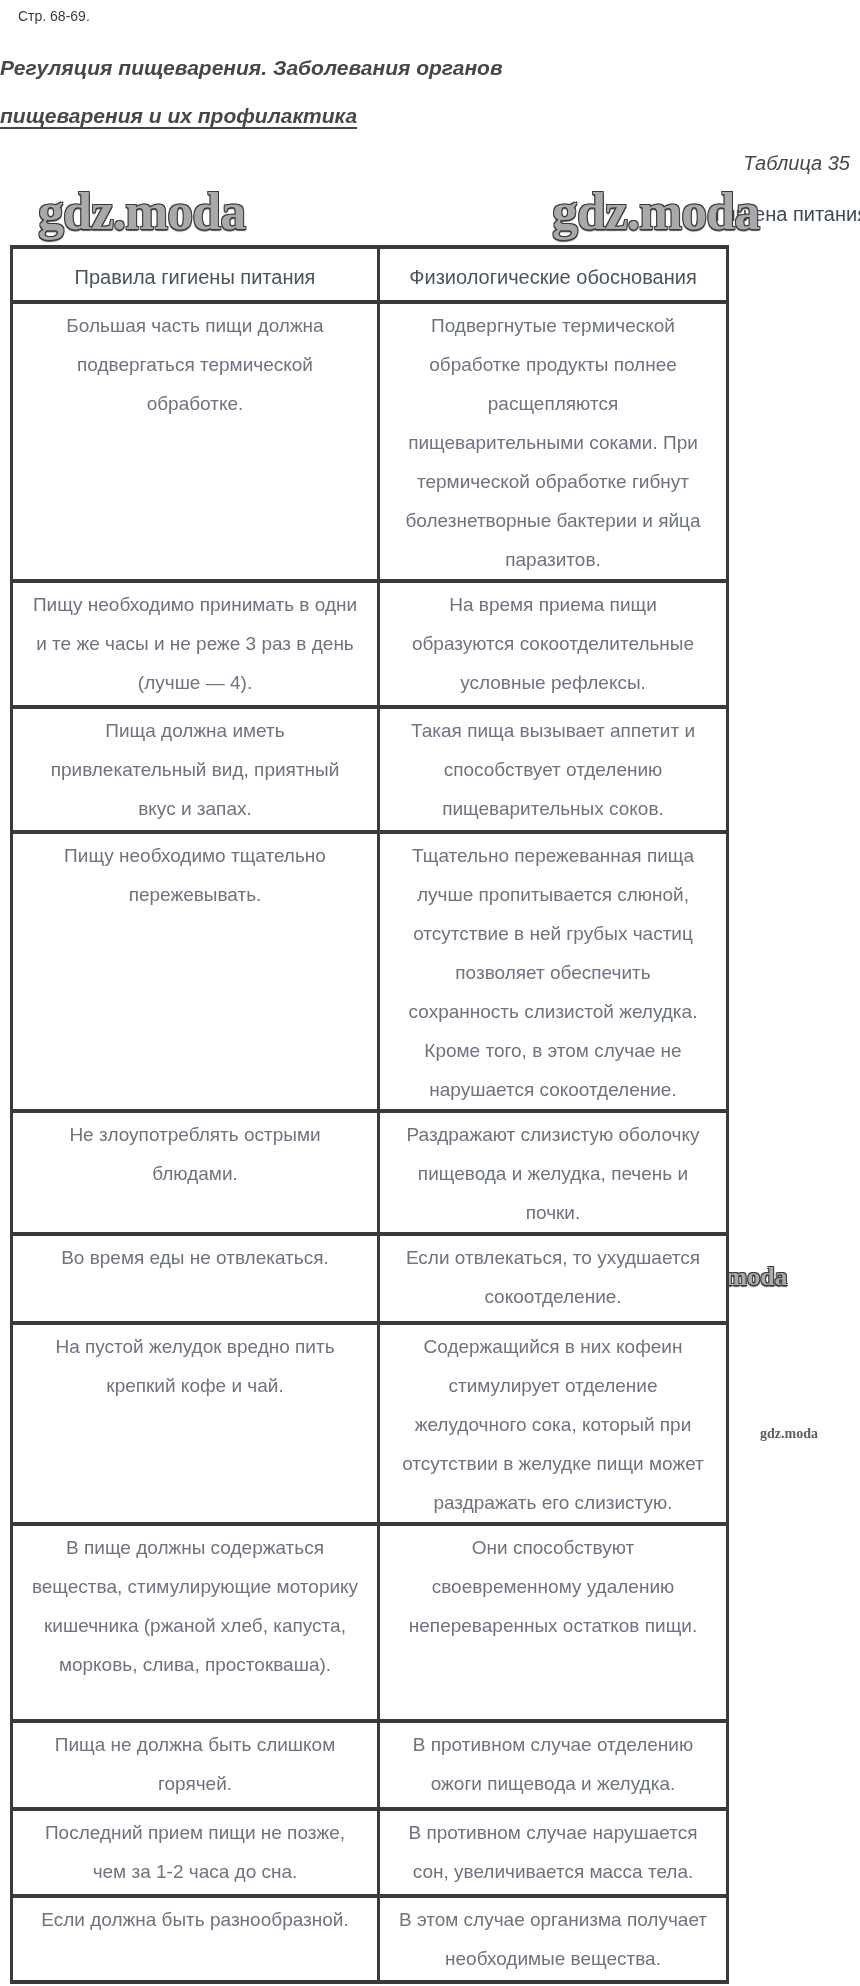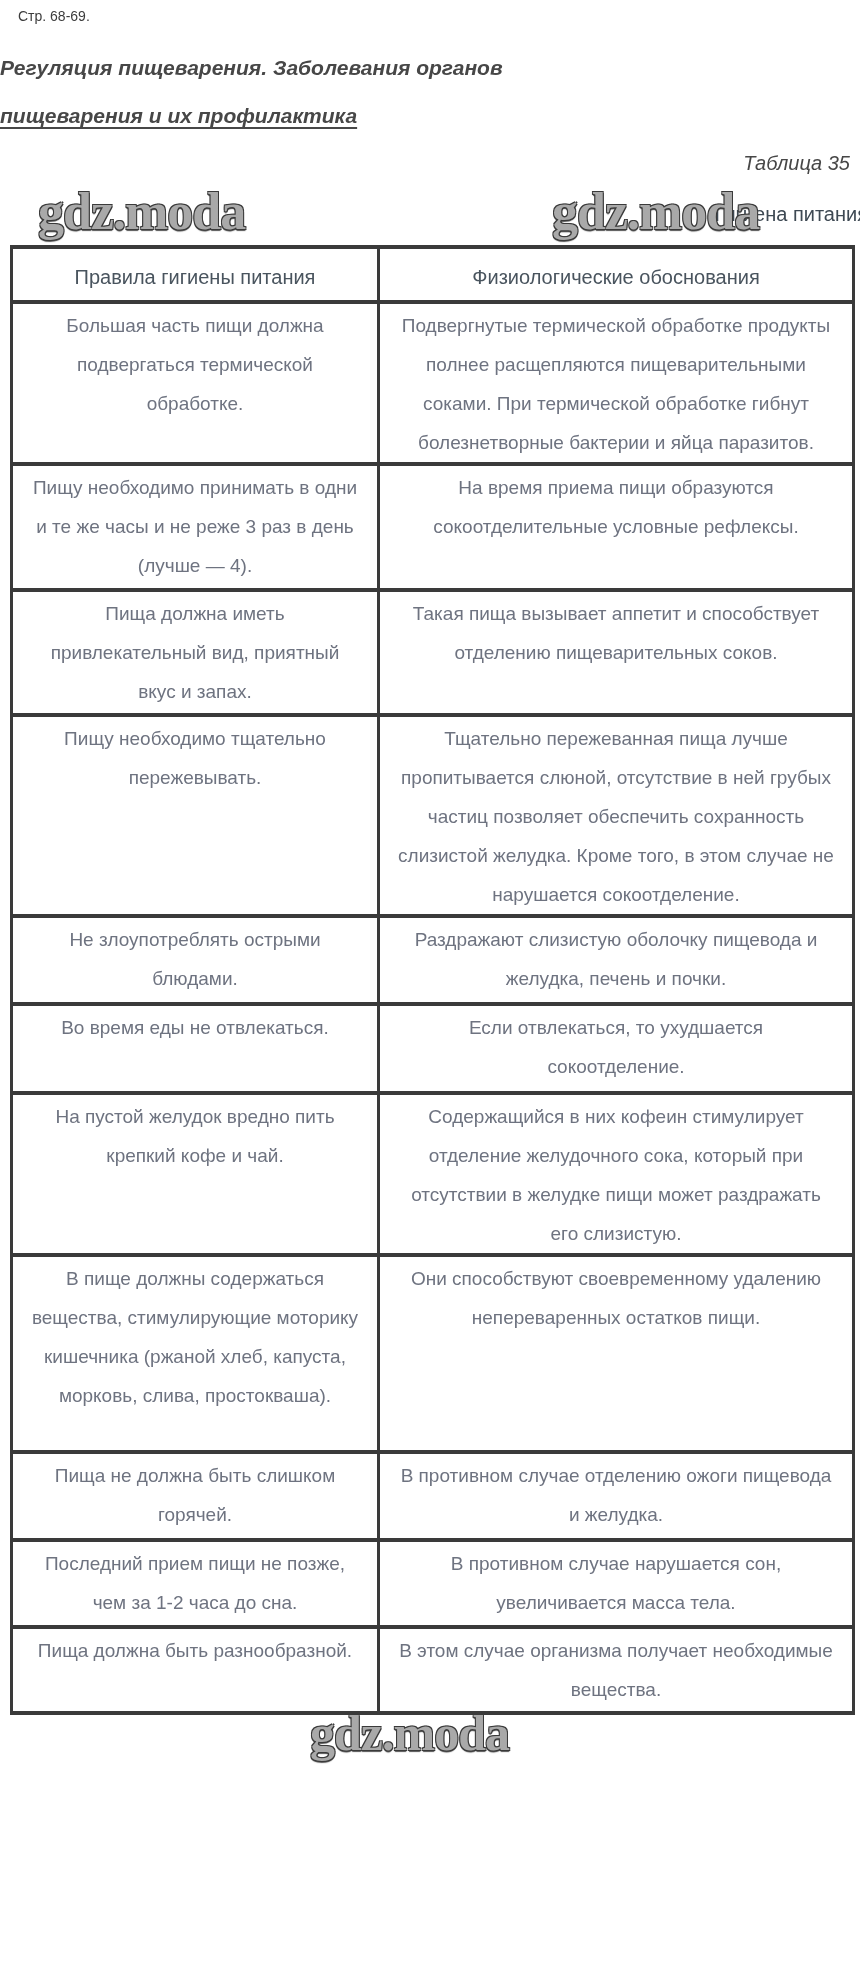--- a/index.html
+++ b/index.html
@@ -24,21 +24,21 @@
   .table-label {
     position:absolute; top:152px; right:10px;
     font-style:italic; font-size:20px; color:#474747;
   }
   .caption {
     position:absolute; top:203px; left:0; width:100%;
     text-align:right; font-size:20px; color:#3e4953;padding-left:8px;
   }
   table.hygiene {
     position:absolute; top:245px; left:10px;
-    width:845px;
+    width:719px;
     border-collapse:collapse; table-layout:fixed;
     background:#ffffff;
   }
   table.hygiene th, table.hygiene td {
     border-left:3px solid #3a3a3a;
     border-right:3px solid #3a3a3a;
     border-top:4px solid #3a3a3a;
     border-bottom:4px solid #3a3a3a;
     text-align:center;
     vertical-align:top;
@@ -150,19 +150,19 @@
       </tr>
       <tr style="height:88px">
         <td>Пища не должна быть слишком горячей.</td>
         <td>В противном случае отделению ожоги пищевода и желудка.</td>
       </tr>
       <tr style="height:87px">
         <td>Последний прием пищи не позже, чем за 1-2 часа до сна.</td>
         <td>В противном случае нарушается сон, увеличивается масса тела.</td>
       </tr>
       <tr style="height:86px">
-        <td>Пища должна быть разнообразной.</td>
+        <td>Если должна быть разнообразной.</td>
         <td>В этом случае организма получает необходимые вещества.</td>
       </tr>
     </tbody>
   </table>
 
 </div>
 
 </body></html>

